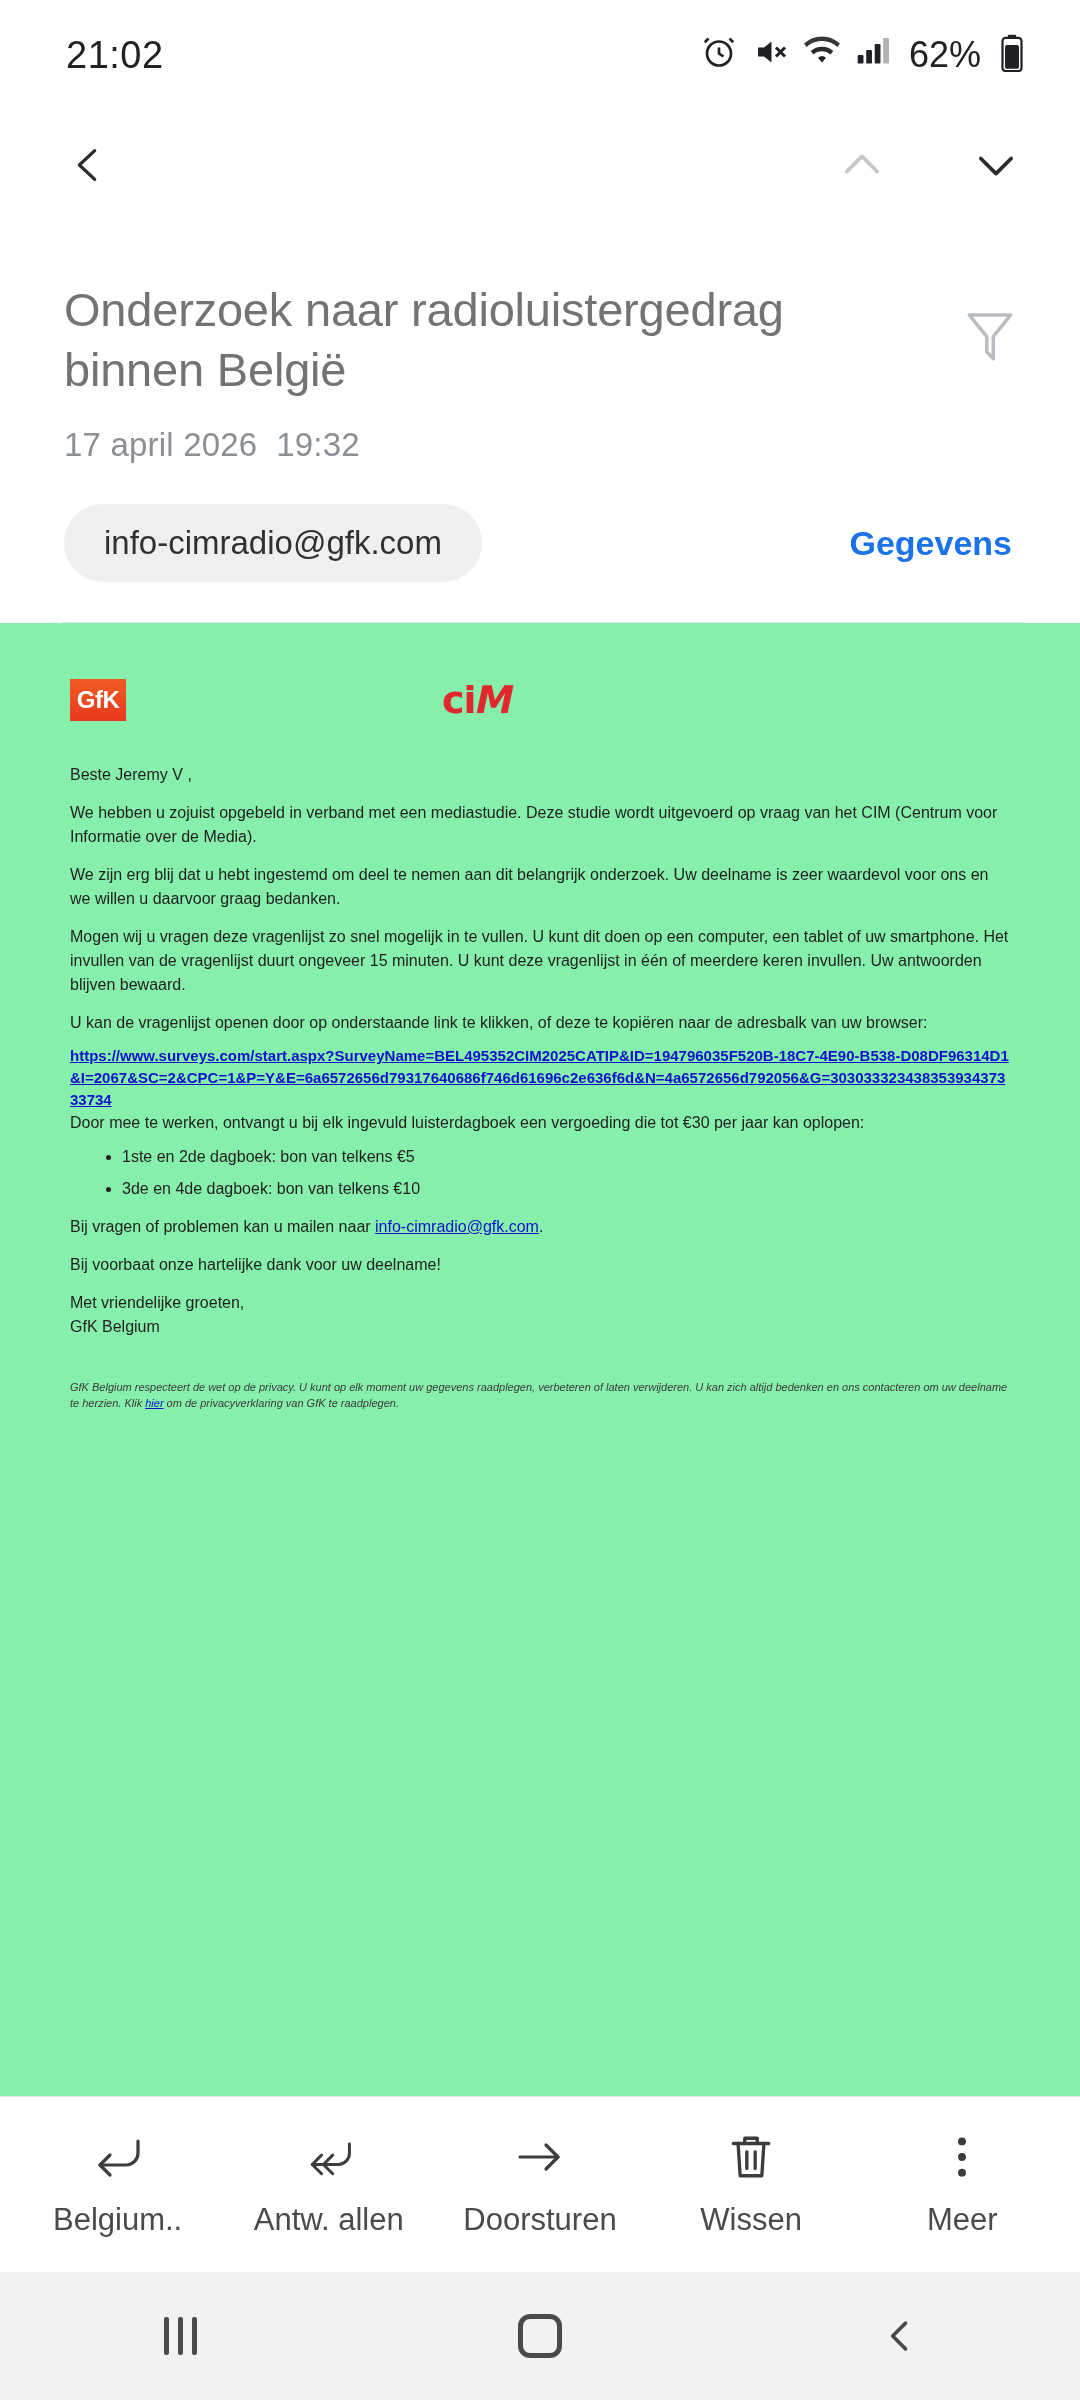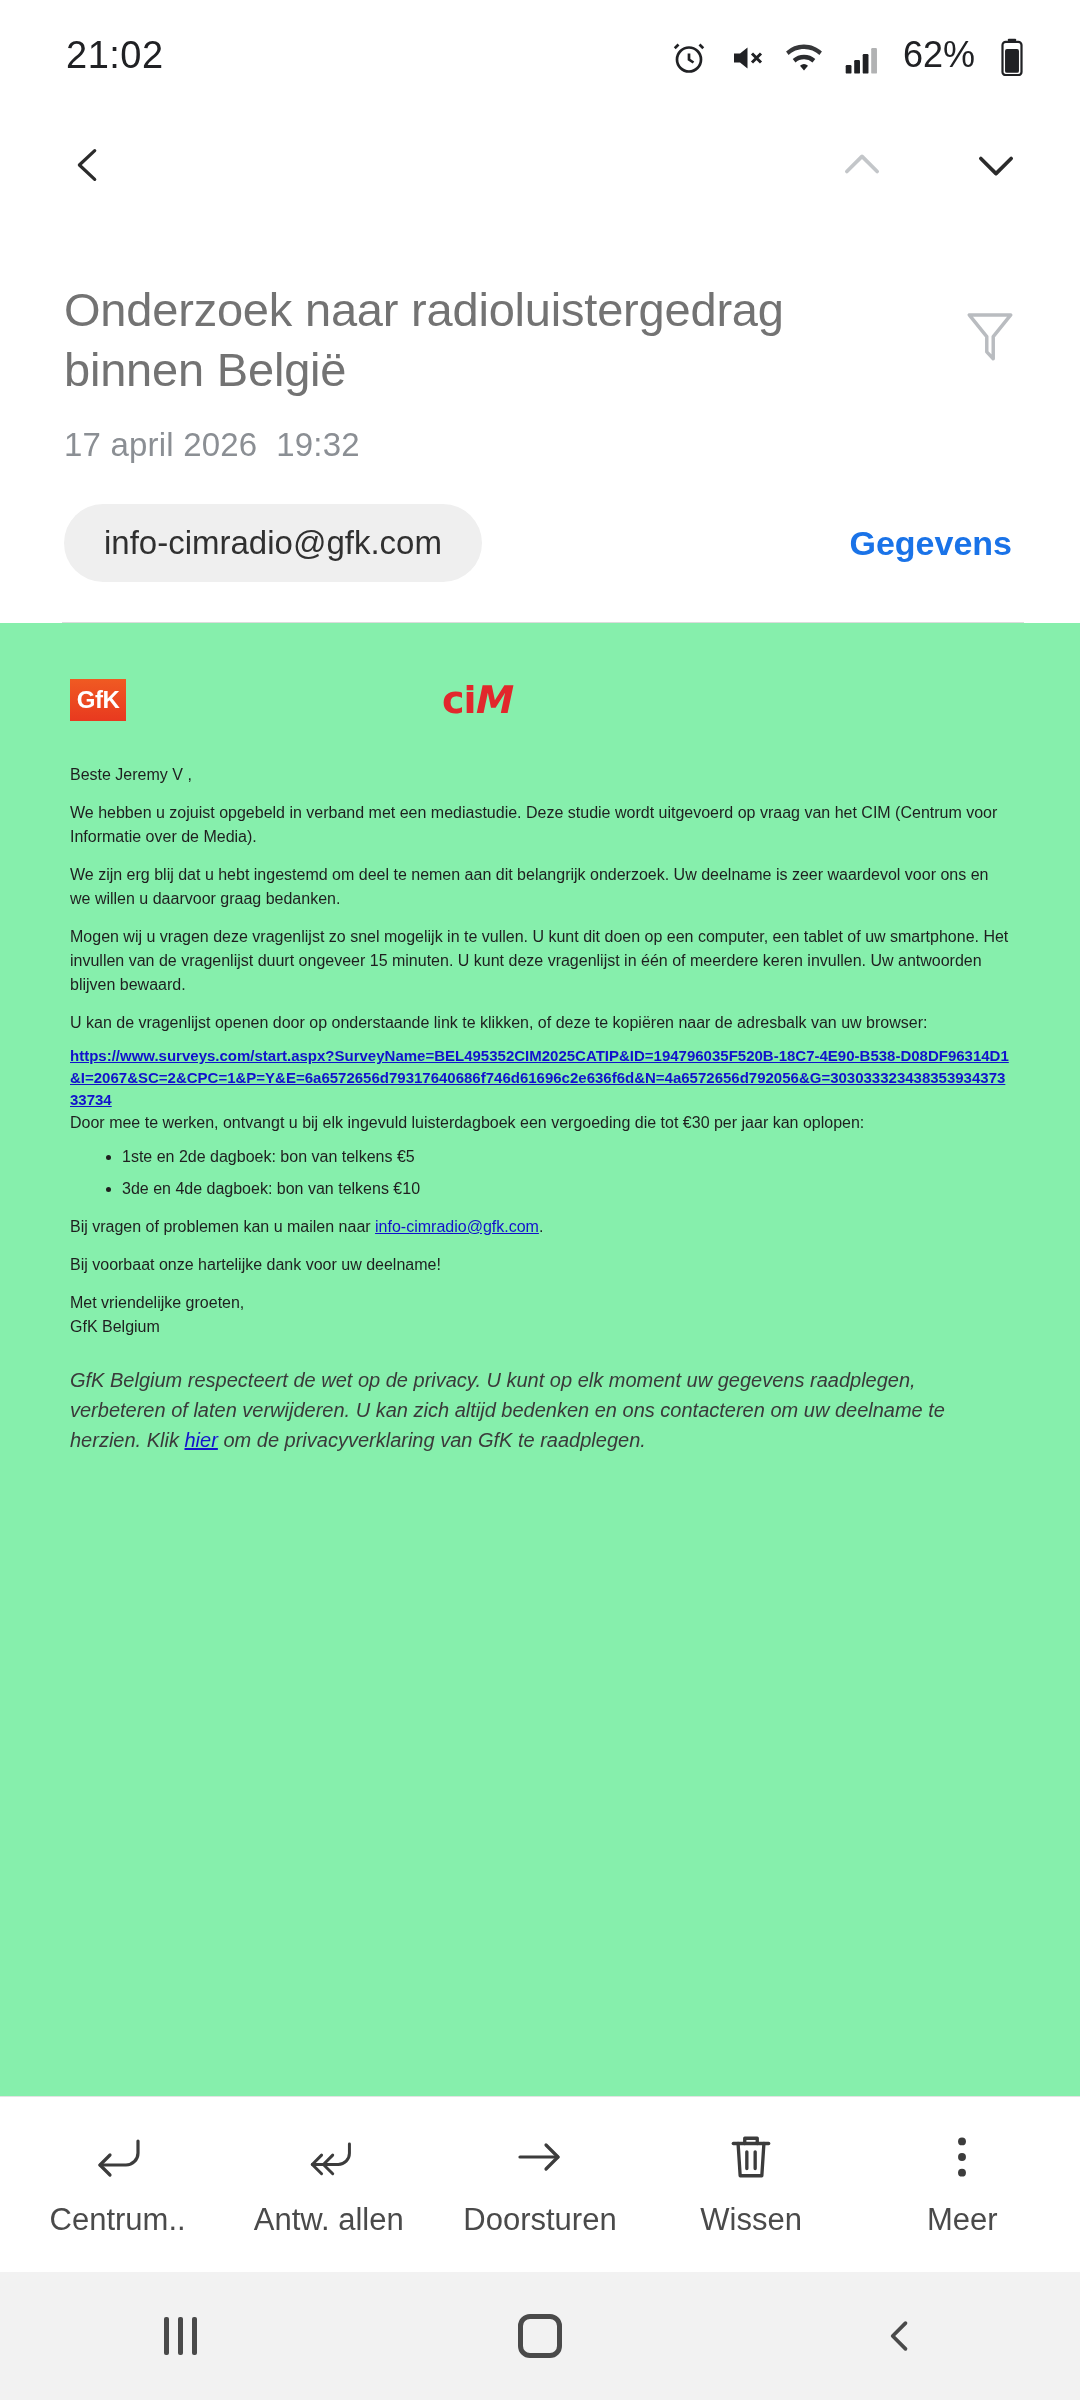--- a/index.html
+++ b/index.html
@@ -29,22 +29,22 @@
     padding: 0 56px 0 66px;
     color: #1a1a1a;
   }
   .status-time {
     font-size: 38px;
     letter-spacing: 0.5px;
     color: #202124;
   }
   .status-icons {
     display: flex;
-    align-items: flex-end;
-    gap: 21px;
+    align-items: flex-start;
+    gap: 15px;
   }
   .status-icons svg { display: block; }
   .battery-text {
     font-size: 36px;
     color: #202124;
     margin-left: 4px;
     margin-right: 4px;
   }
 
   
@@ -176,22 +176,22 @@
   .bullets {
     margin: 0 0 14px 52px;
     font-size: 16px;
     line-height: 1.5;
     color: #1f1f1f;
   }
   .bullets li { margin-bottom: 2px; margin-top: 8px; }
   .inline-link { color: #1111cc; text-decoration: underline; }
   .sig { font-size: 16px; line-height: 1.5; color: #1f1f1f; }
   .legal {
-    margin-top: 26px;
-    font-size: 20px;
+    margin-top: 40px;
+    font-size: 11px;
     line-height: 1.5;
     color: #3a3a3a;
     font-style: italic;
   }
 
   
   .action-bar {
     flex: 0 0 176px;
     border-top: 1px solid #e3e3e3;
     display: flex;
@@ -348,21 +348,21 @@
   </div>
 
   <div class="action-bar">
     <div class="action">
       <span>
         <svg width="52" height="50" viewBox="0 0 26 24" fill="none" stroke="#3c3c3c" stroke-width="1.6" stroke-linecap="round" stroke-linejoin="round">
           <path d="M23 4v6a6 6 0 0 1-6 6H4"></path>
             <path d="M9 11l-5 5 5 5"></path>
         </svg>
       </span>
-      <span class="action-label">Centrum..</span>
+      <span class="action-label">Belgium..</span>
     </div>
     <div class="action">
       <span>
         <svg width="52" height="50" viewBox="0 0 28 24" fill="none" stroke="#3c3c3c" stroke-width="1.6" stroke-linecap="round" stroke-linejoin="round">
           <path d="M25 5v5a6 6 0 0 1-6 6H5"></path>
             <path d="M10 11l-5 5 5 5"></path>
             <path d="M16 11l-5 5 5 5"></path>
         </svg>
       </span>
       <span class="action-label">Antw. allen</span>

